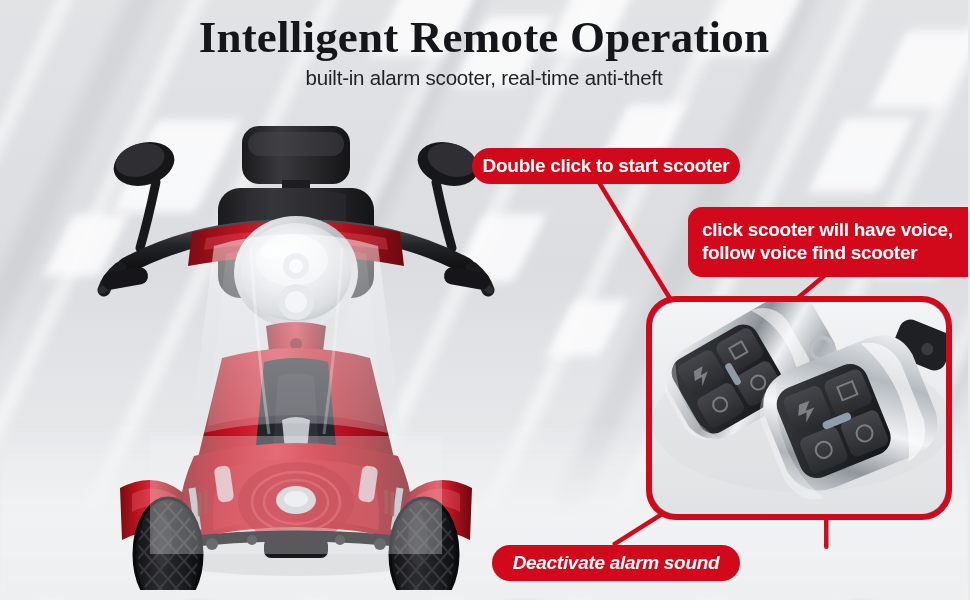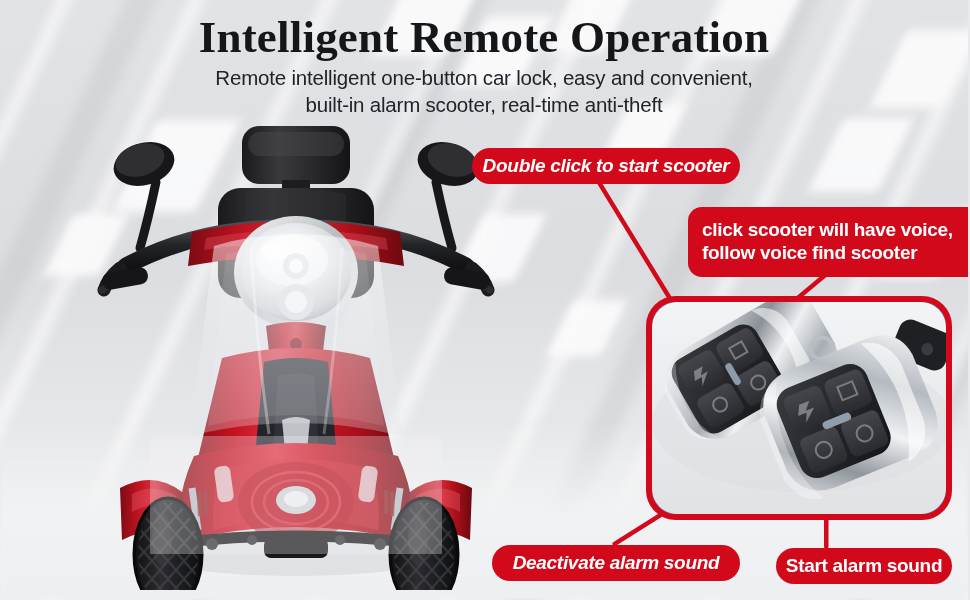--- a/index.html
+++ b/index.html
@@ -94,21 +94,21 @@
   .pill{
     position:absolute;background:#D2091A;color:#fff;
     font-family:"Liberation Sans", sans-serif;
     font-size:19px;font-weight:700;letter-spacing:-.3px;
     display:flex;align-items:center;justify-content:center;
     text-align:center;white-space:nowrap;
   }
   .pill.round{border-radius:999px;}
   .pill.box{border-radius:14px;white-space:normal;line-height:1.2;padding:7px 14px;}
 
-  #pill-double{left:472px;top:148px;width:268px;height:36px;font-style:italic;}
+  #pill-double{left:472px;top:148px;width:268px;height:36px;}
   #pill-voice {left:688px;top:207px;width:274px;height:56px;text-align:left;justify-content:flex-start;}
   #pill-deact {left:492px;top:545px;width:248px;height:36px;font-style:italic;}
   #pill-start {left:776px;top:548px;width:176px;height:36px;}
 </style>
 </head>
 <body>
 
 <div id="stage">
 
   <div class="bg-base"></div>
@@ -124,21 +124,20 @@
   <div class="blk" style="left:614px;top:104px;width:58px;height:58px;"></div>
   <div class="blk" style="left:134px;top:120px;width:84px;height:92px;"></div>
   <div class="blk" style="left:58px;top:214px;width:56px;height:62px;"></div>
   <div class="blk" style="left:468px;top:214px;width:62px;height:68px;"></div>
   <div class="blk" style="left:560px;top:300px;width:54px;height:56px;"></div>
   <div class="blk" style="left:892px;top:210px;width:64px;height:68px;"></div>
   <div class="bg-floor"></div>
 
   <div class="title">Intelligent Remote Operation</div>
   <div class="subtitle">
-    <div>Remote intelligent one-button car lock, easy and convenient,</div>
     <div>built-in alarm scooter, real-time anti-theft</div>
   </div>
 
   <div id="scooter">
     <svg viewBox="0 0 400 470" xmlns="http://www.w3.org/2000/svg">
       <defs>
         <linearGradient id="bodyRed" x1="0" y1="0" x2="1" y2="0">
           <stop offset="0" stop-color="#8e0d16"></stop>
           <stop offset=".18" stop-color="#c3121f"></stop>
           <stop offset=".42" stop-color="#e03242"></stop>
@@ -391,15 +390,14 @@
     </svg>
   </div>
   <div id="inset-frame"></div>
 
   <div class="pill round" id="pill-double">Double click to start scooter</div>
 
   <div class="pill box" id="pill-voice">click scooter will have voice, follow voice find scooter</div>
 
   <div class="pill round" id="pill-deact">Deactivate alarm sound</div>
 
-  <div class="pill round" id="pill-start">Start alarm sound</div>
 
 </div>
 
 </body></html>

